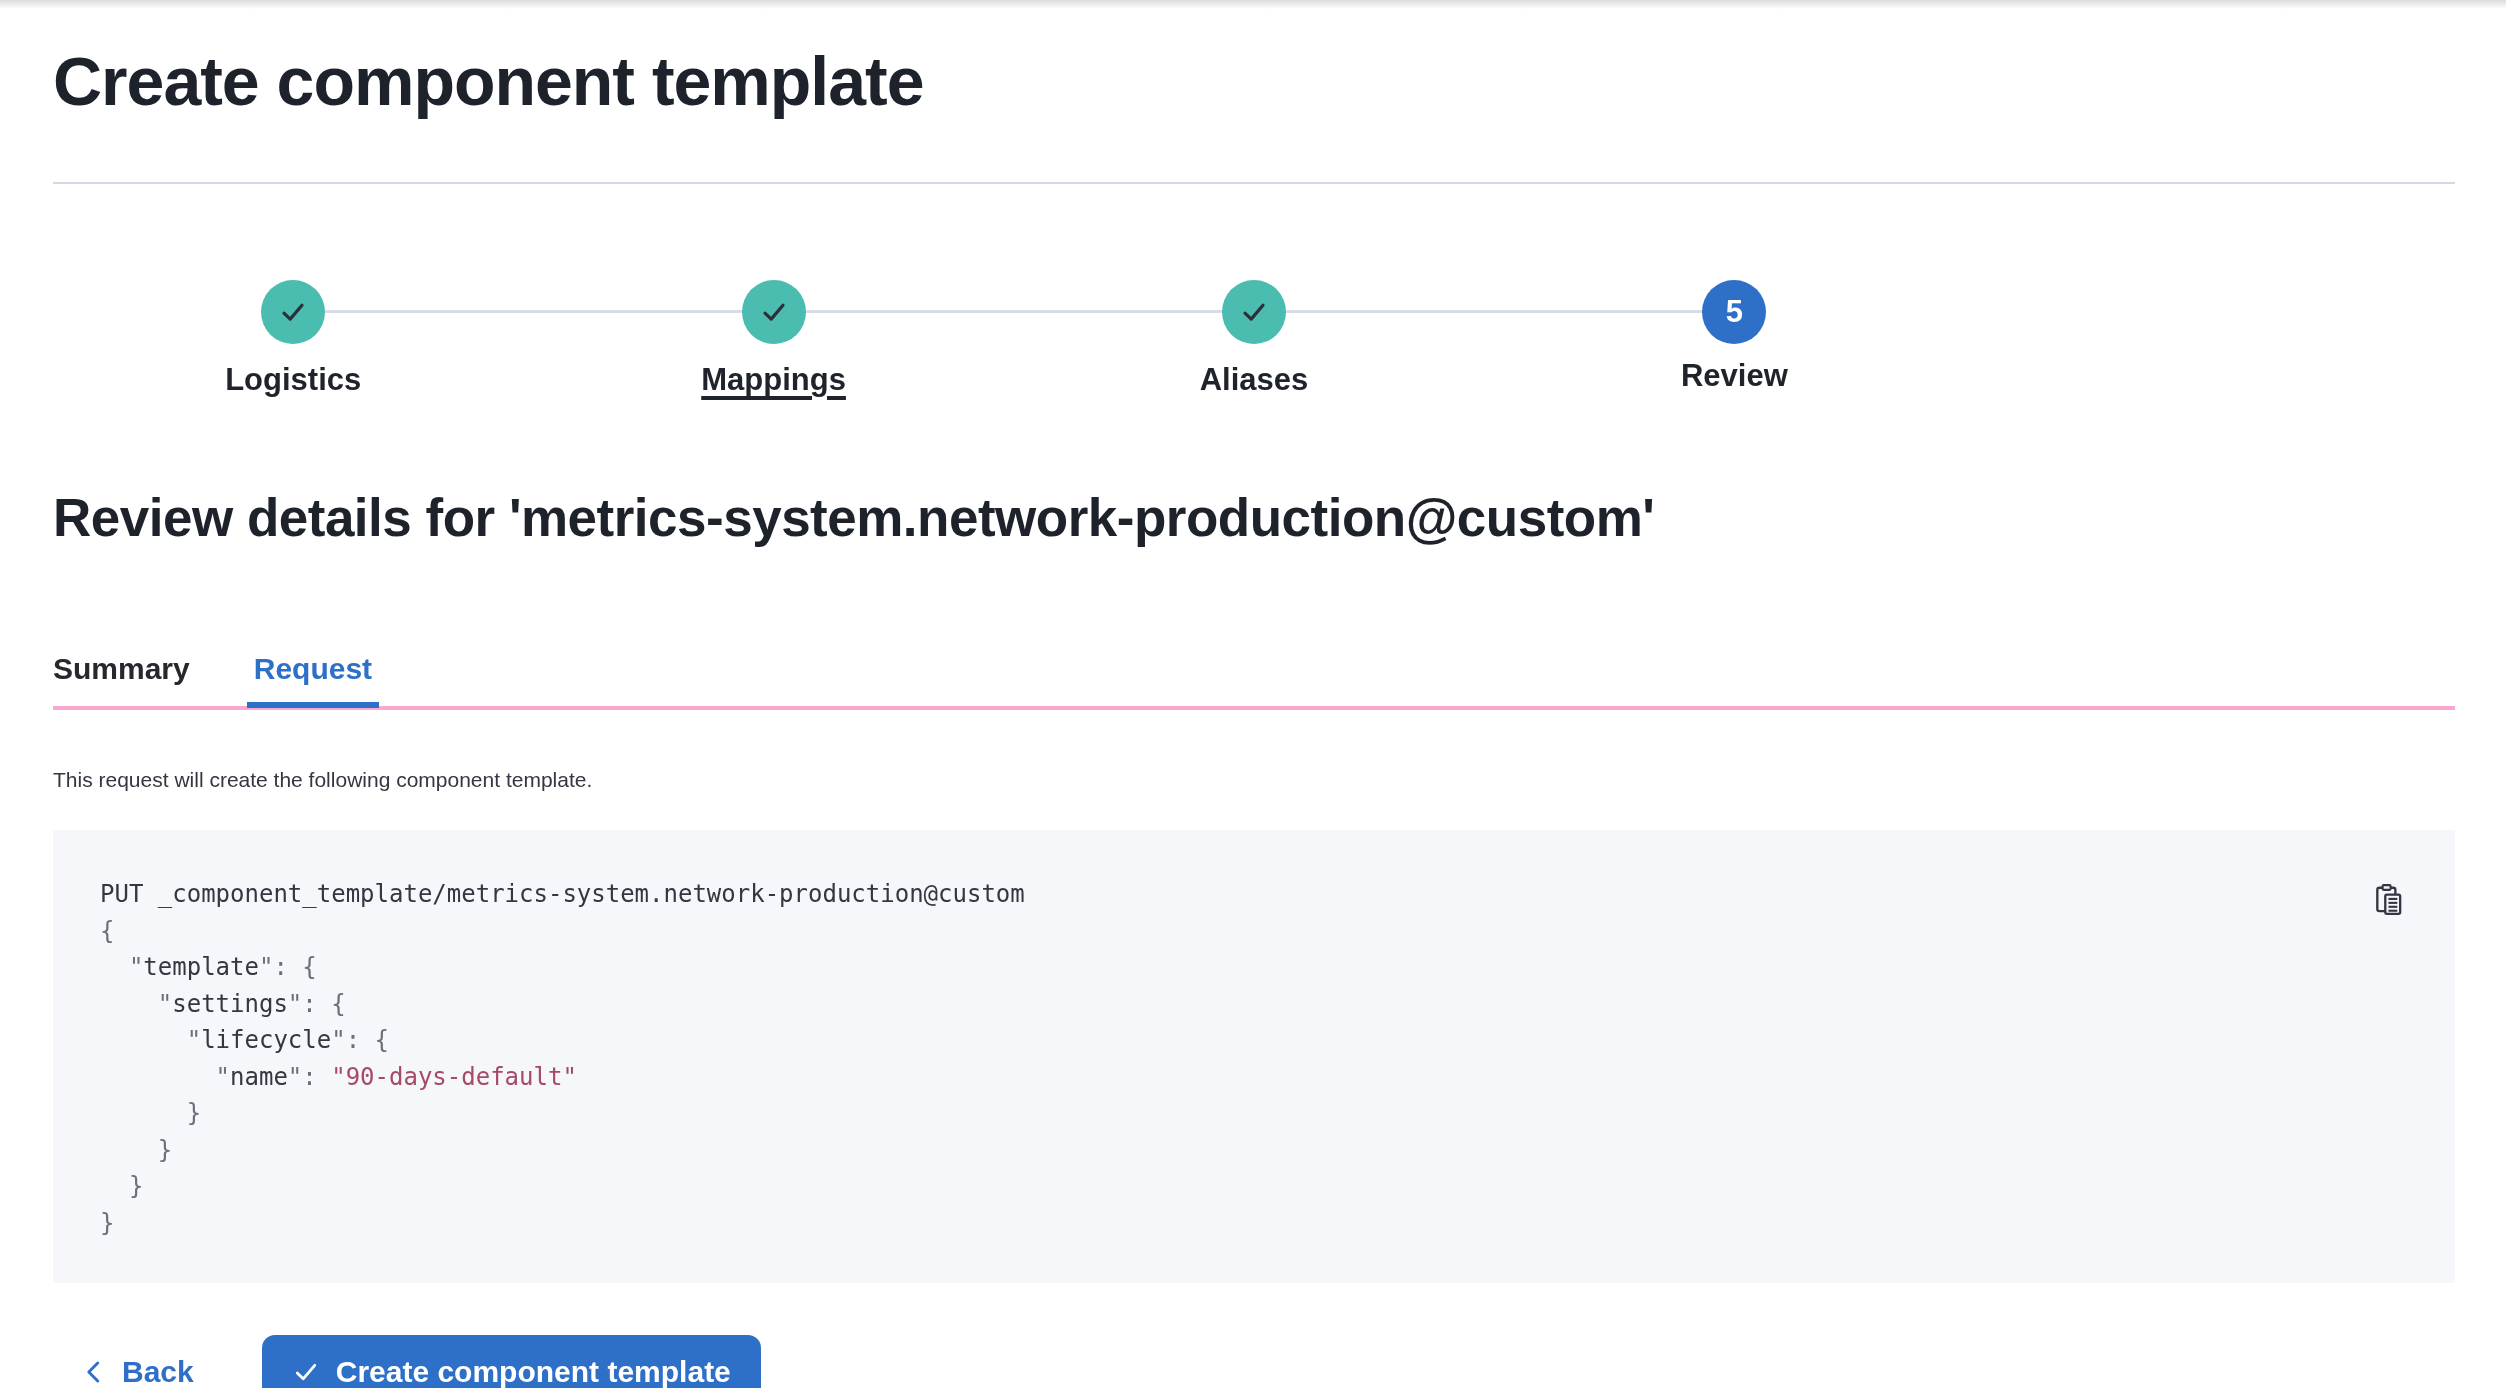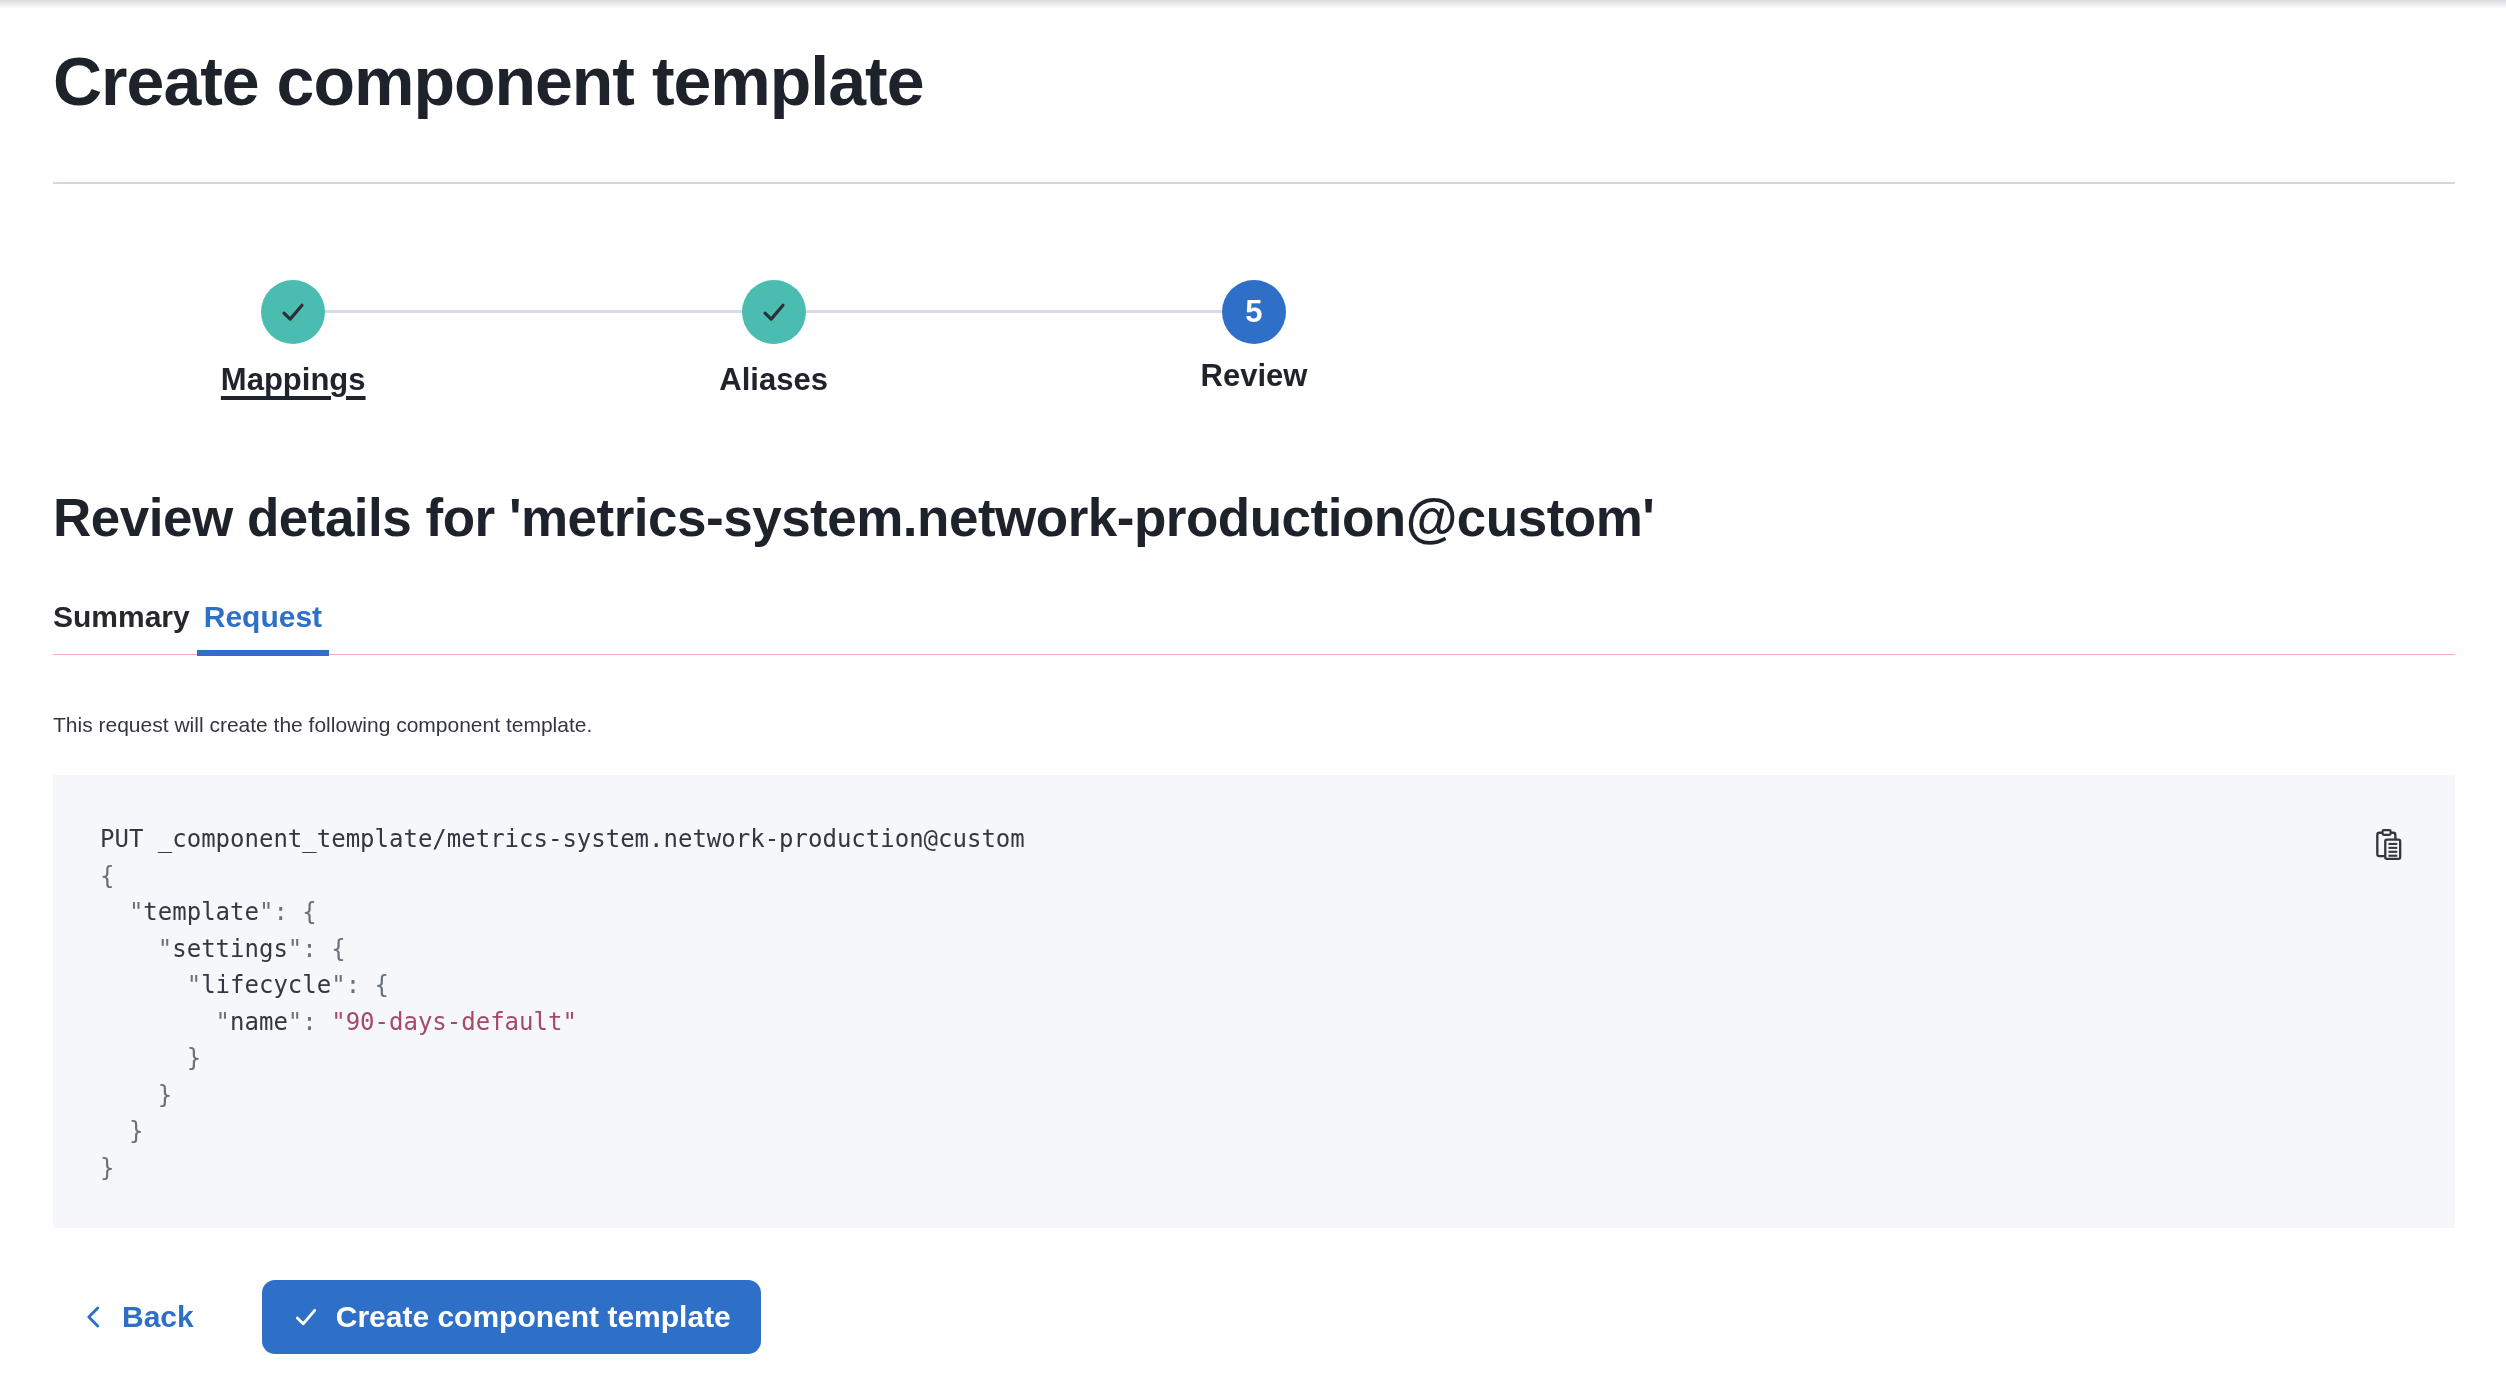--- a/index.html
+++ b/index.html
@@ -58,23 +58,23 @@
     text-underline-offset: 6px;
   }
   .step-label.current-label { cursor: default; margin-top: 12px; }
   
   h2.review-heading {
     margin-top: 86px;
     font-size: 53px; line-height: 64px; font-weight: 700;
     letter-spacing: -0.5px; color: #1d222b;
   }
   .tabs {
-    margin-top: 48px;
-    display: flex; 
-    border-bottom: 1px solid #f9a8d4;
+    margin-top: 100px;
+    display: flex; column-gap: 50px;
+    border-bottom: 4px solid #f9a8d4;
   }
   .tab {
     background: none; border: none; font-family: inherit; cursor: pointer;
     font-size: 30px; line-height: 38px; font-weight: 700;
     color: #26282d; padding: 0 7px 18px 7px; position: relative;
   }
   .tab:first-child { margin-left: -7px; }
   .tab.active { color: #2e70c8; }
   .tab.active::after {
     content: ""; position: absolute; left: 0; right: 0; bottom: -2px;
@@ -128,20 +128,30 @@
 
 <div class="top-shade"></div>
 
 <div class="content">
 
   <h1 class="page-title">Create component template</h1>
   <hr class="title-rule">
 
   <div class="steps">
 
+    <div class="step">
+      <div class="step-circle complete">
+        <span>
+          <svg width="30" height="30" viewBox="0 0 16 16" fill="none">
+              <path d="M3.2 8.6 L6.5 11.8 L12.8 4.4" stroke="#2b2f36" stroke-width="1.7" stroke-linecap="round" stroke-linejoin="round"></path>
+            </svg>
+        </span>
+      </div>
+      <button class="step-label">Logistics</button>
+    </div>
 
 
     <div class="step">
       <div class="step-circle complete">
         <span>
           <svg width="30" height="30" viewBox="0 0 16 16" fill="none">
               <path d="M3.2 8.6 L6.5 11.8 L12.8 4.4" stroke="#2b2f36" stroke-width="1.7" stroke-linecap="round" stroke-linejoin="round"></path>
             </svg>
         </span>
       </div>

